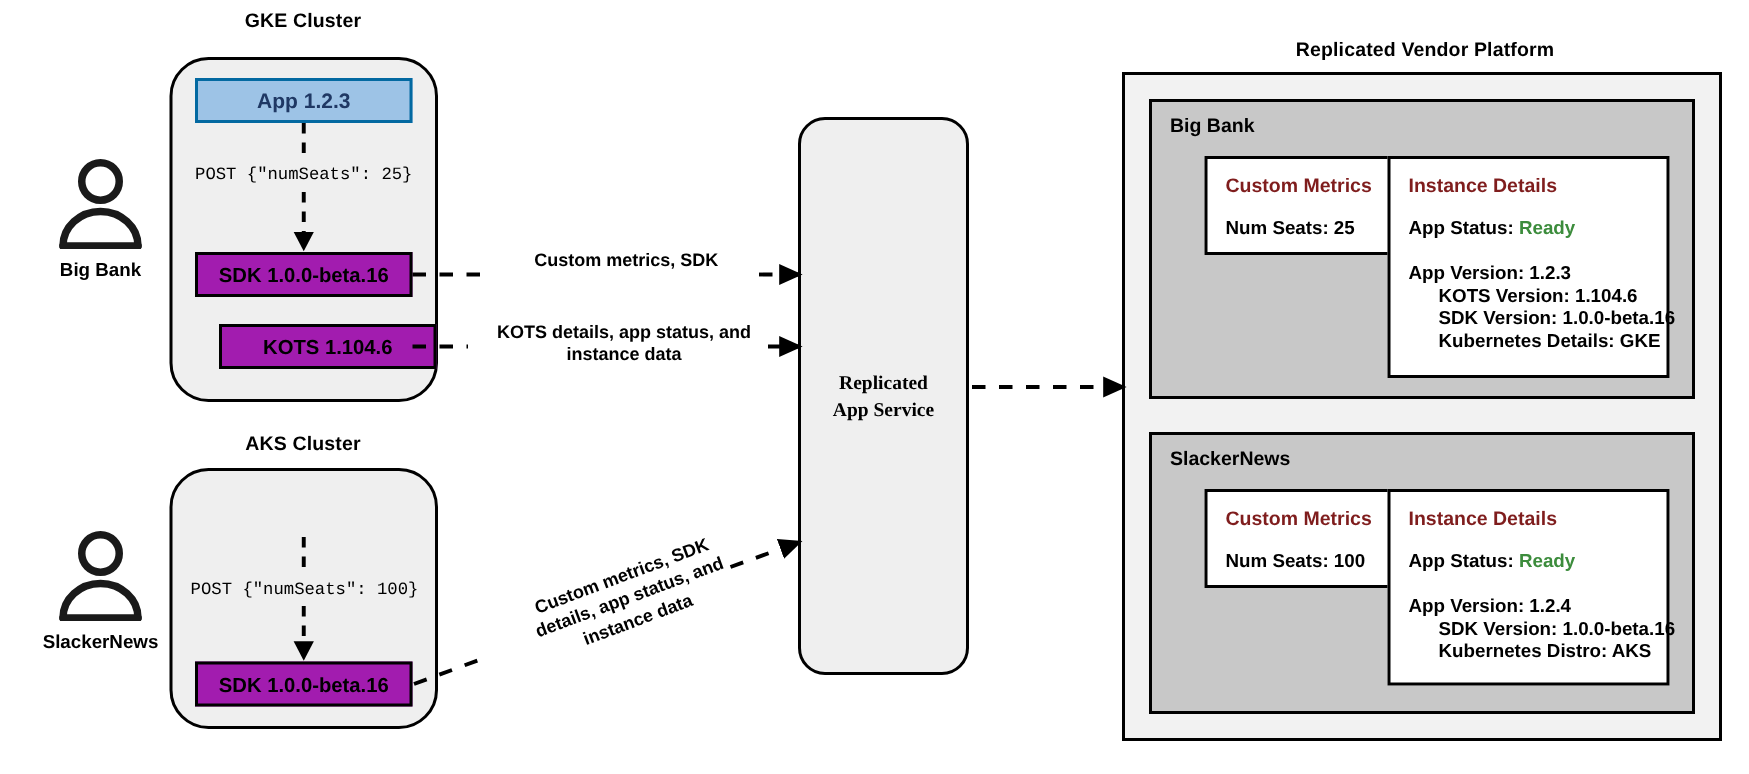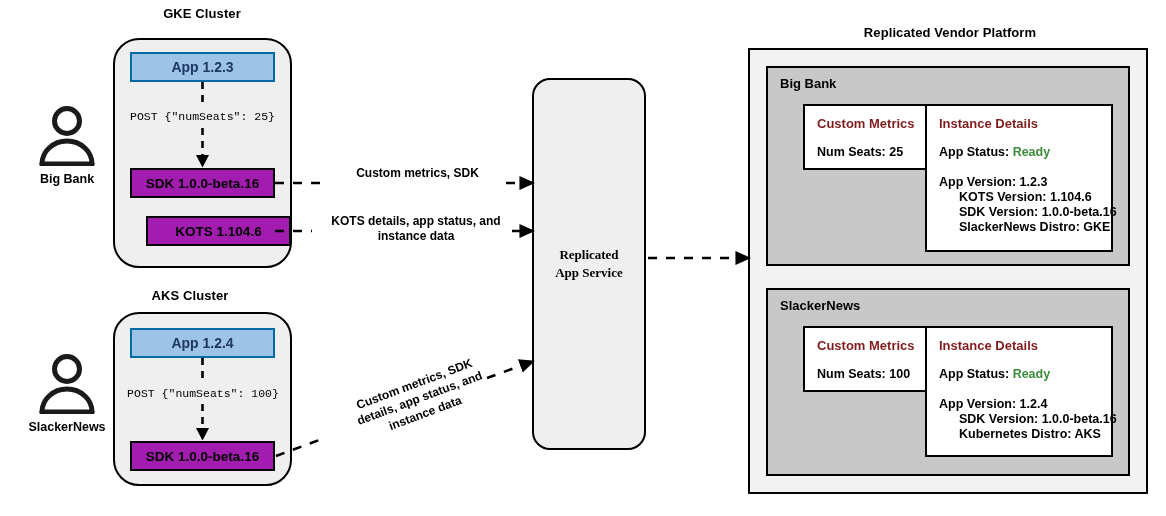--- a/index.html
+++ b/index.html
@@ -160,21 +160,21 @@
   }
   .detail-block > div + div { margin-top: 1px; padding-left: 20px; }
 </style>
 </head>
 <body>
 
 <div id="canvas">
 
   <div class="abs title" style="left:117px; top:6px; width:170px;">GKE Cluster</div>
 
-  <div class="abs title" style="left:105px; top:288px; width:170px;">AKS Cluster</div>
+  <div class="abs title" style="left:117px; top:288px; width:170px;">AKS Cluster</div>
 
   <div class="abs title" style="left:740px; top:25px; width:420px;">Replicated Vendor Platform</div>
 
   <div class="abs" style="left:22px; top:104px; width:90px;">
     <svg width="90" height="62" viewBox="0 0 90 62">
       <circle cx="45" cy="17" r="12.5" fill="none" stroke="#1A1A1A" stroke-width="5"></circle>
       <path d="M 20 60 A 25 23 0 0 1 70 60" fill="none" stroke="#1A1A1A" stroke-width="5" stroke-linecap="round"></path>
       <line x1="20" y1="60" x2="70" y2="60" stroke="#1A1A1A" stroke-width="5" stroke-linecap="round"></line>
     </svg>
     <div class="persona-label" style="margin-top:2px;">Big Bank</div>
@@ -194,21 +194,20 @@
   <div class="abs app-box" style="left:130px; top:52px; width:145px; height:30px;">App 1.2.3</div>
 
   <div class="abs mono" style="left:113px; top:110px; width:179px;">POST {"numSeats": 25}</div>
 
   <div class="abs comp-box" style="left:130px; top:168px; width:145px; height:30px;">SDK 1.0.0-beta.16</div>
 
   <div class="abs comp-box" style="left:130px; top:216px; width:145px; height:30px;margin-left:16px;">KOTS 1.104.6</div>
 
   <div class="abs cluster" style="left:113px; top:312px; width:179px; height:174px;"></div>
 
-  <div class="abs app-box" style="left:130px; top:328px; width:145px; height:30px;">App 1.2.4</div>
 
   <div class="abs mono" style="left:108px; top:387px; width:190px;">POST {"numSeats": 100}</div>
 
   <div class="abs comp-box" style="left:130px; top:441px; width:145px; height:30px;">SDK 1.0.0-beta.16</div>
 
   <div class="abs edge-label" style="left:330px; top:166px; width:175px;">
     <div>Custom metrics, SDK</div>
   </div>
 
   <div class="abs edge-label" style="left:316px; top:214px; width:200px;">
@@ -243,21 +242,21 @@
   <div class="abs card" style="left:925px; top:104px; width:188px; height:148px;">
     <div class="card-title" style="margin:10px 0 0 12px;">Instance Details</div>
     <div class="card-line" style="margin:14px 0 0 12px;">
       <span>App Status:</span>
       <span class="status-ok">Ready</span>
     </div>
     <div class="detail-block" style="margin:16px 0 0 12px;">
       <div class="card-line">App Version: 1.2.3</div>
       <div class="card-line">KOTS Version: 1.104.6</div>
       <div class="card-line">SDK Version: 1.0.0-beta.16</div>
-      <div class="card-line">SlackerNews Distro: GKE</div>
+      <div class="card-line">Kubernetes Details: GKE</div>
     </div>
   </div>
 
   <div class="abs tenant-panel" style="left:766px; top:288px; width:364px; height:188px;"></div>
 
   <div class="abs tenant-name" style="left:780px; top:298px;">SlackerNews</div>
 
   <div class="abs card" style="left:803px; top:326px; width:131px; height:66px;">
     <div class="card-title" style="margin:10px 0 0 12px;">Custom Metrics</div>
     <div class="card-line" style="margin:14px 0 0 12px;">Num Seats: 100</div>

